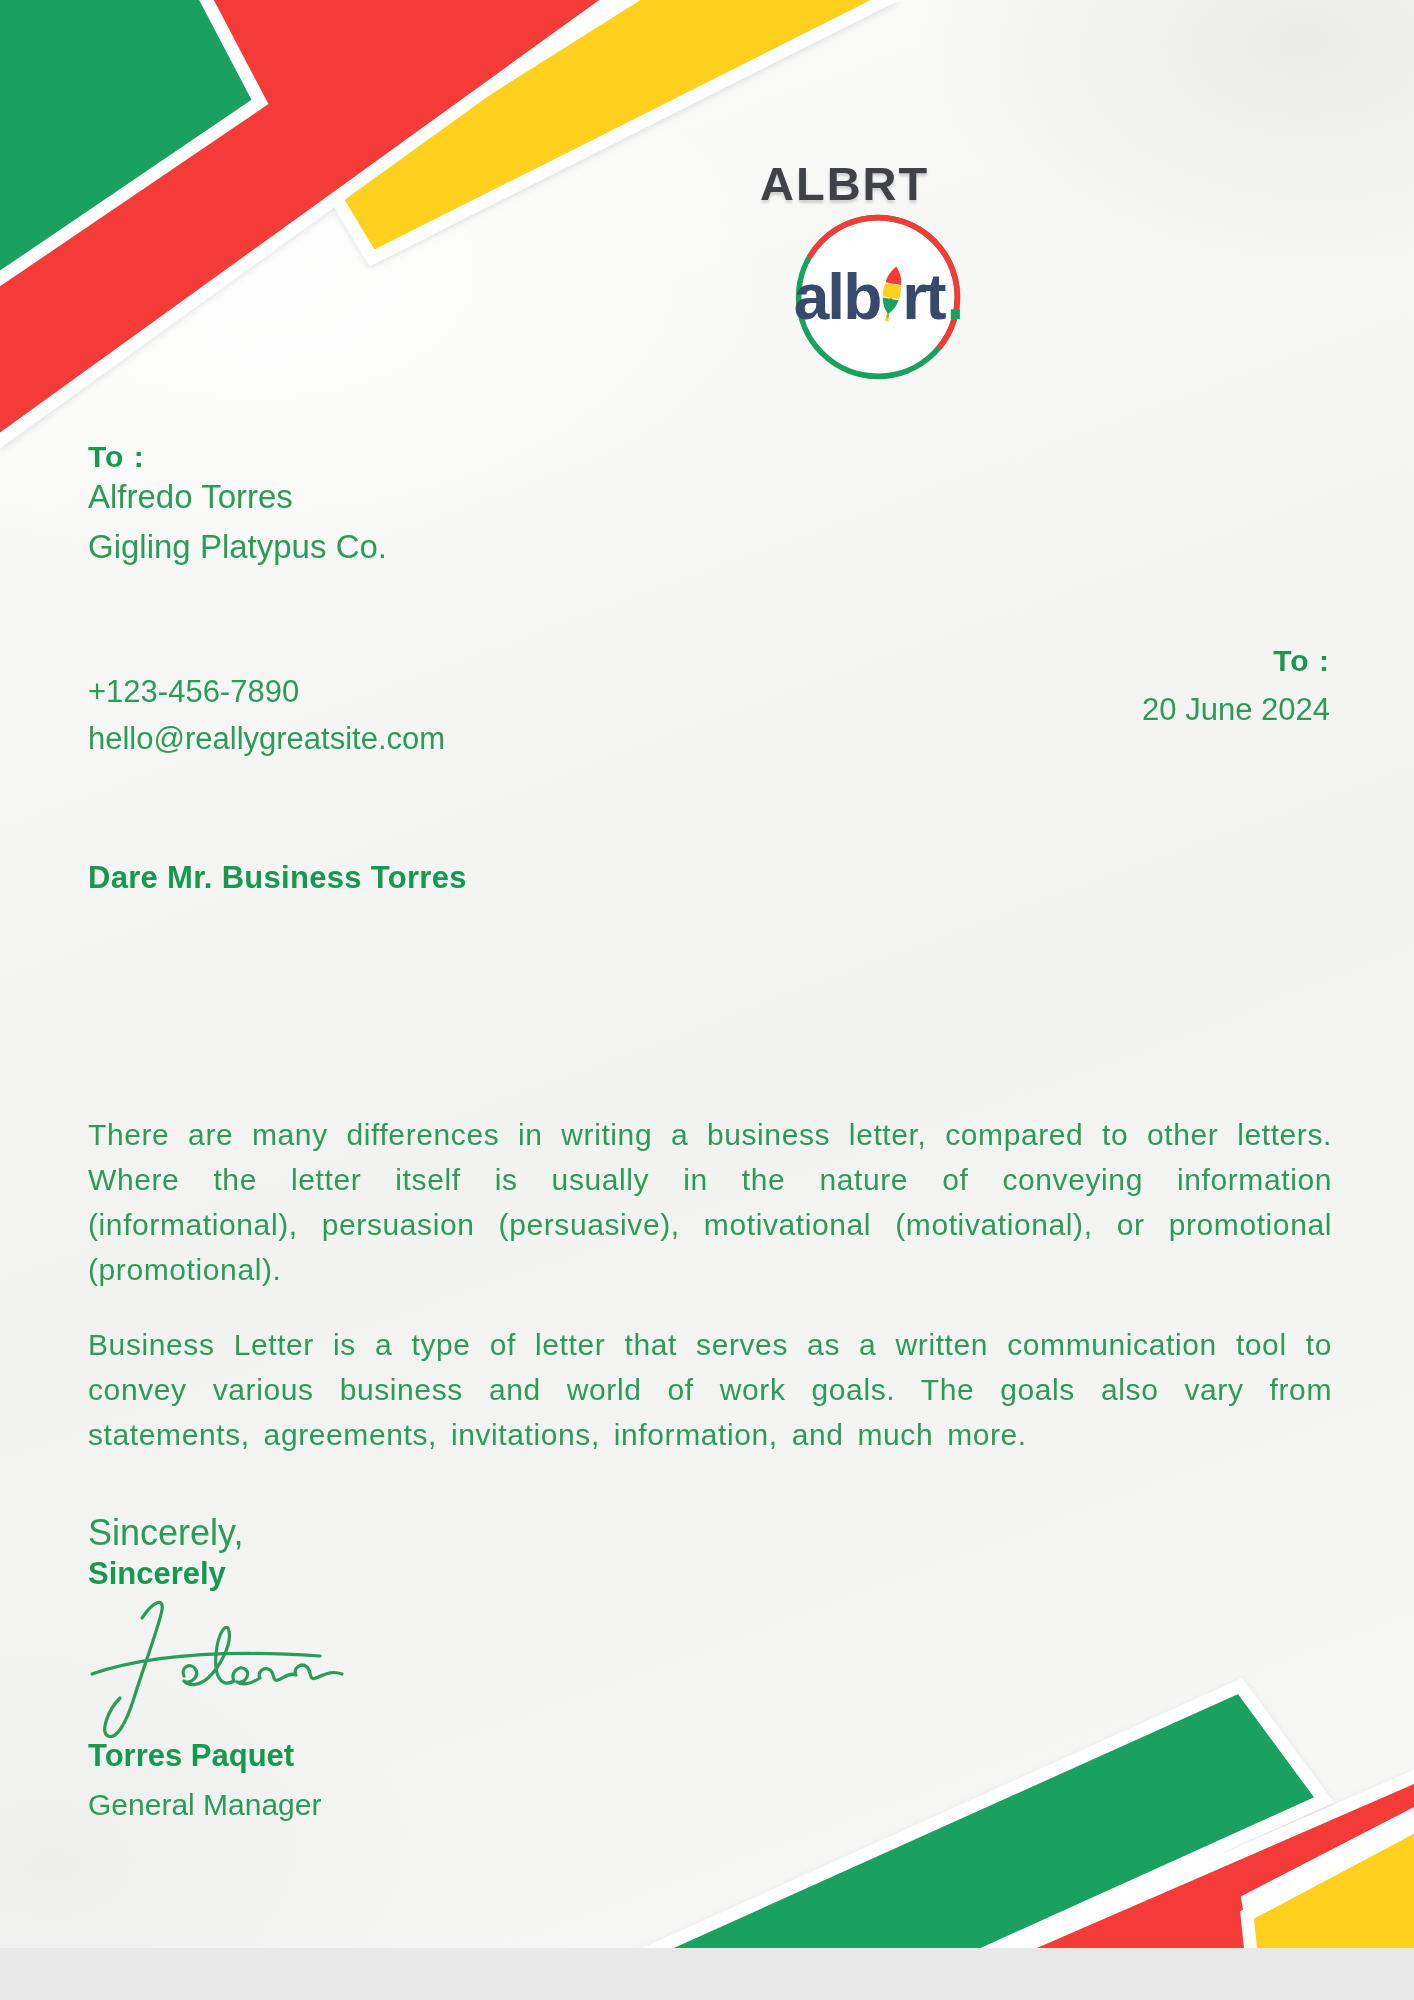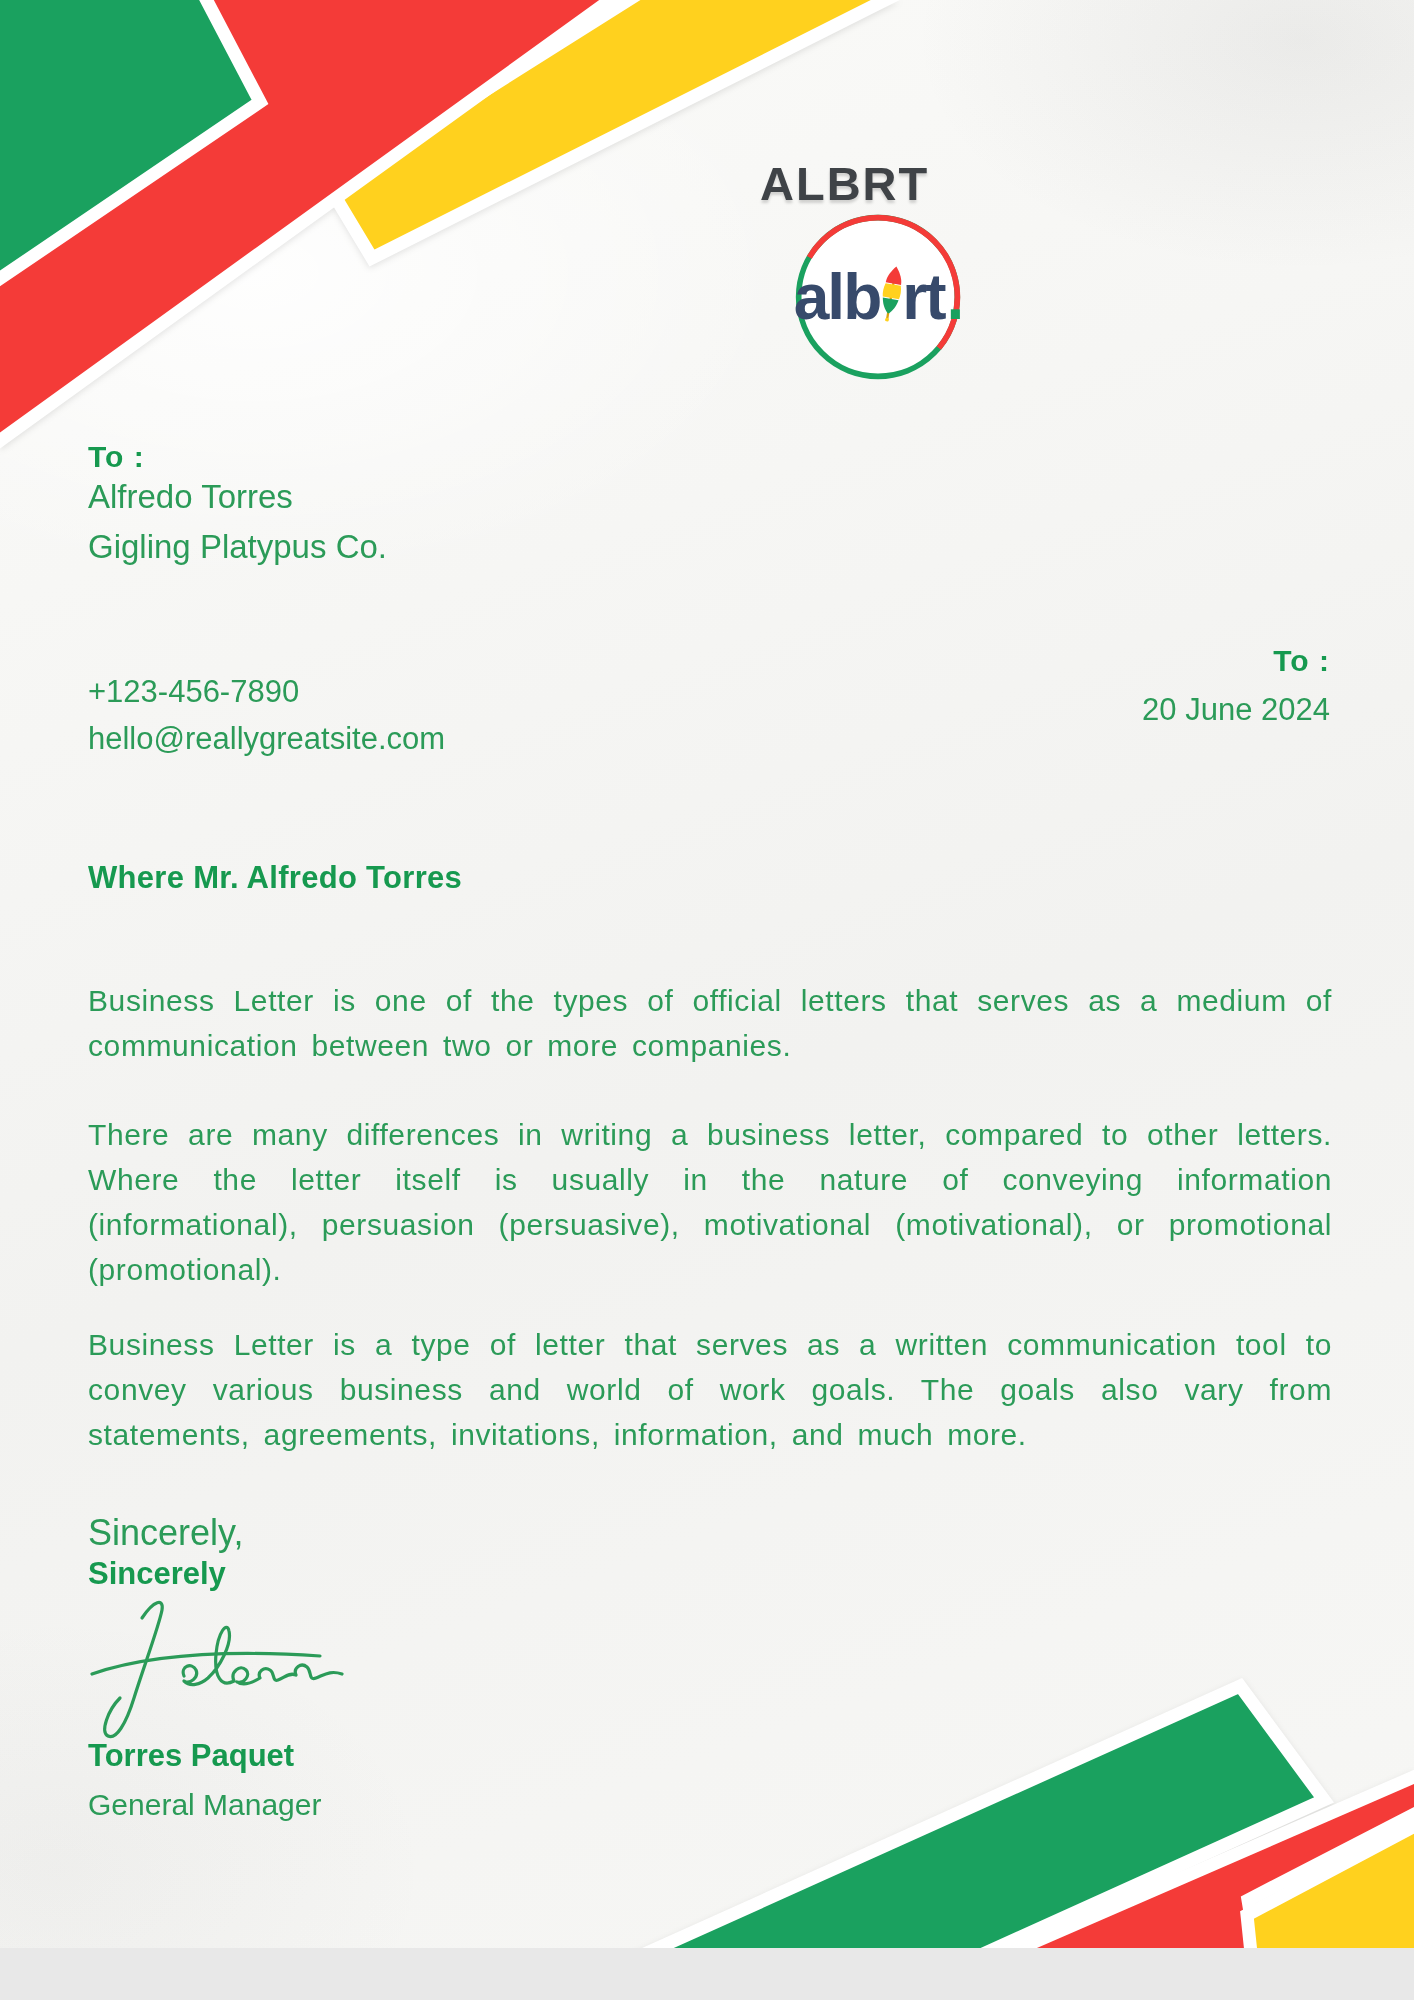--- a/index.html
+++ b/index.html
@@ -104,22 +104,21 @@
     </div>
 
     <div class="contact">
       <div>+123-456-7890</div>
       <div>hello@reallygreatsite.com</div>
     </div>
 
     <div class="to-label-right">To :</div>
     <div class="date-right">20 June 2024</div>
 
-    <div class="salutation">Where Mr. Alfredo Torres</div>
-    <p class="body-text p1">Business Letter is one of the types of official letters that serves as a medium of communication between two or more companies.</p>
+    <div class="salutation">Dare Mr. Business Torres</div>
     <p class="body-text p2">There are many differences in writing a business letter, compared to other letters. Where the letter itself is usually in the nature of conveying information (informational), persuasion (persuasive), motivational (motivational), or promotional (promotional).</p>
     <p class="body-text p3">Business Letter is a type of letter that serves as a written communication tool to convey various business and world of work goals. The goals also vary from statements, agreements, invitations, information, and much more.</p>
 
     <div class="sincerely">Sincerely,</div>
     <div class="sig-label">Sincerely</div>
 
     <svg class="sig-script" width="300" height="160" viewBox="0 0 300 160" aria-hidden="true">
       <g fill="none" stroke="#2b9b58" stroke-width="3.2" stroke-linecap="round" stroke-linejoin="round">
         <path d="M62,30 C74,12 84,10 82,22 C79,38 64,78 54,110 C46,136 36,152 28,148 C20,144 28,122 40,110"></path>
         <path d="M12,86 C70,66 150,62 240,68"></path>

